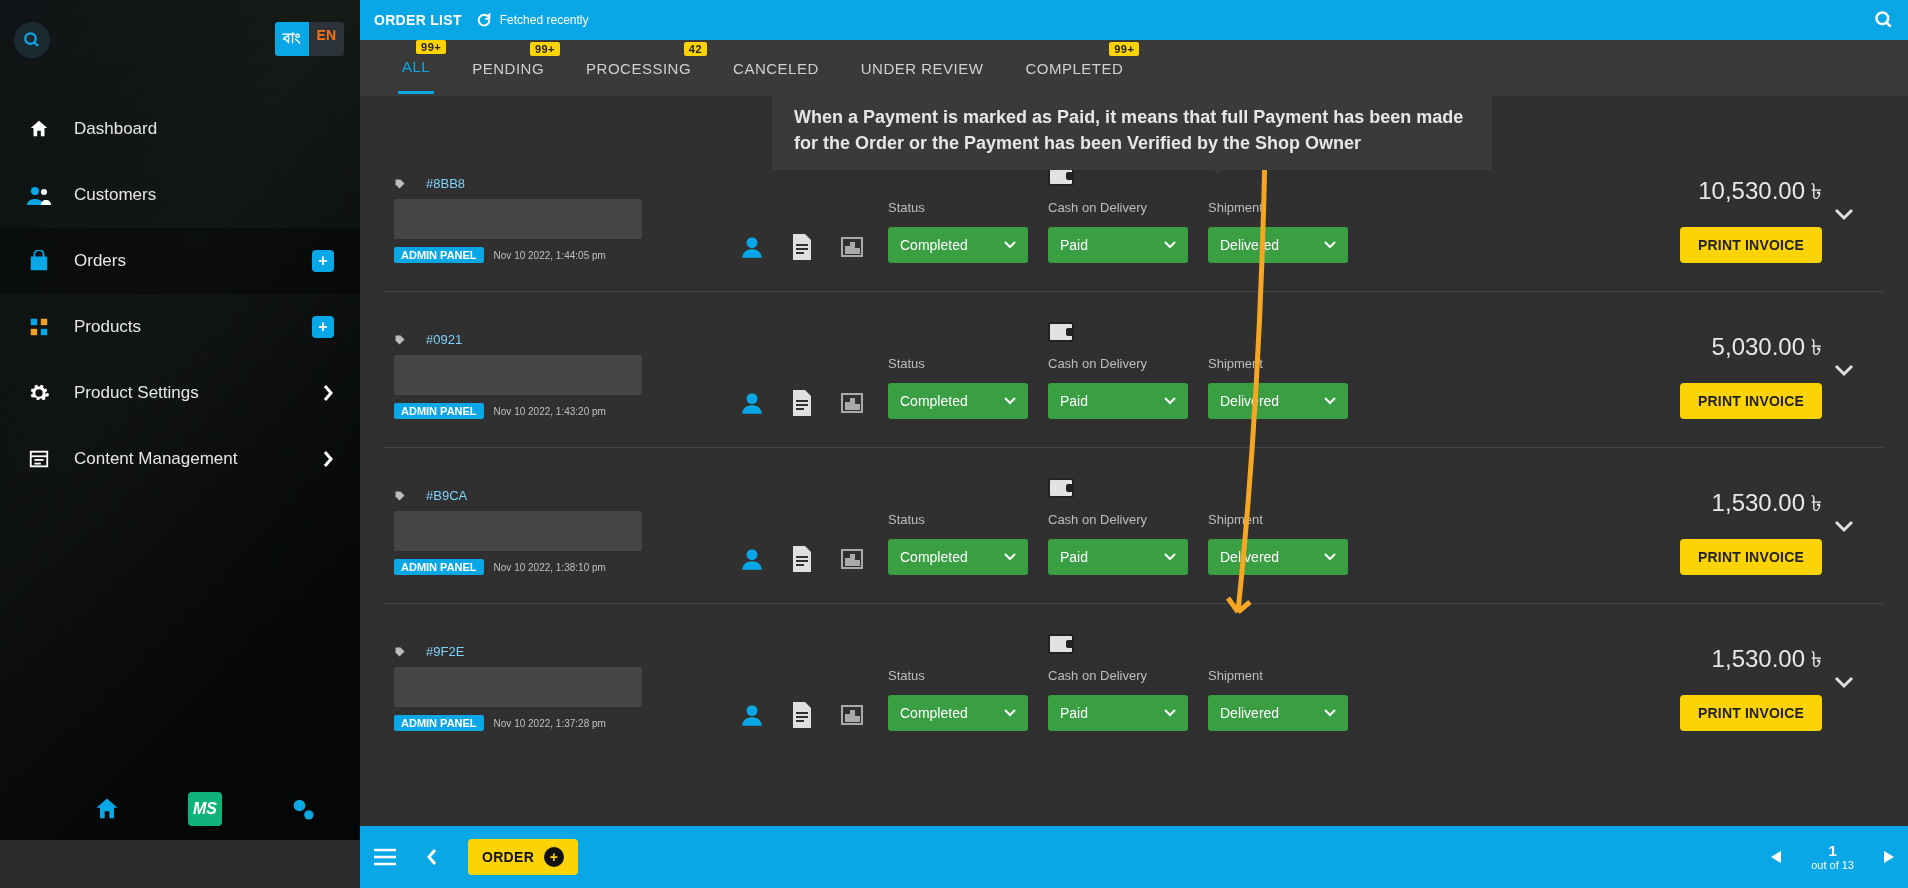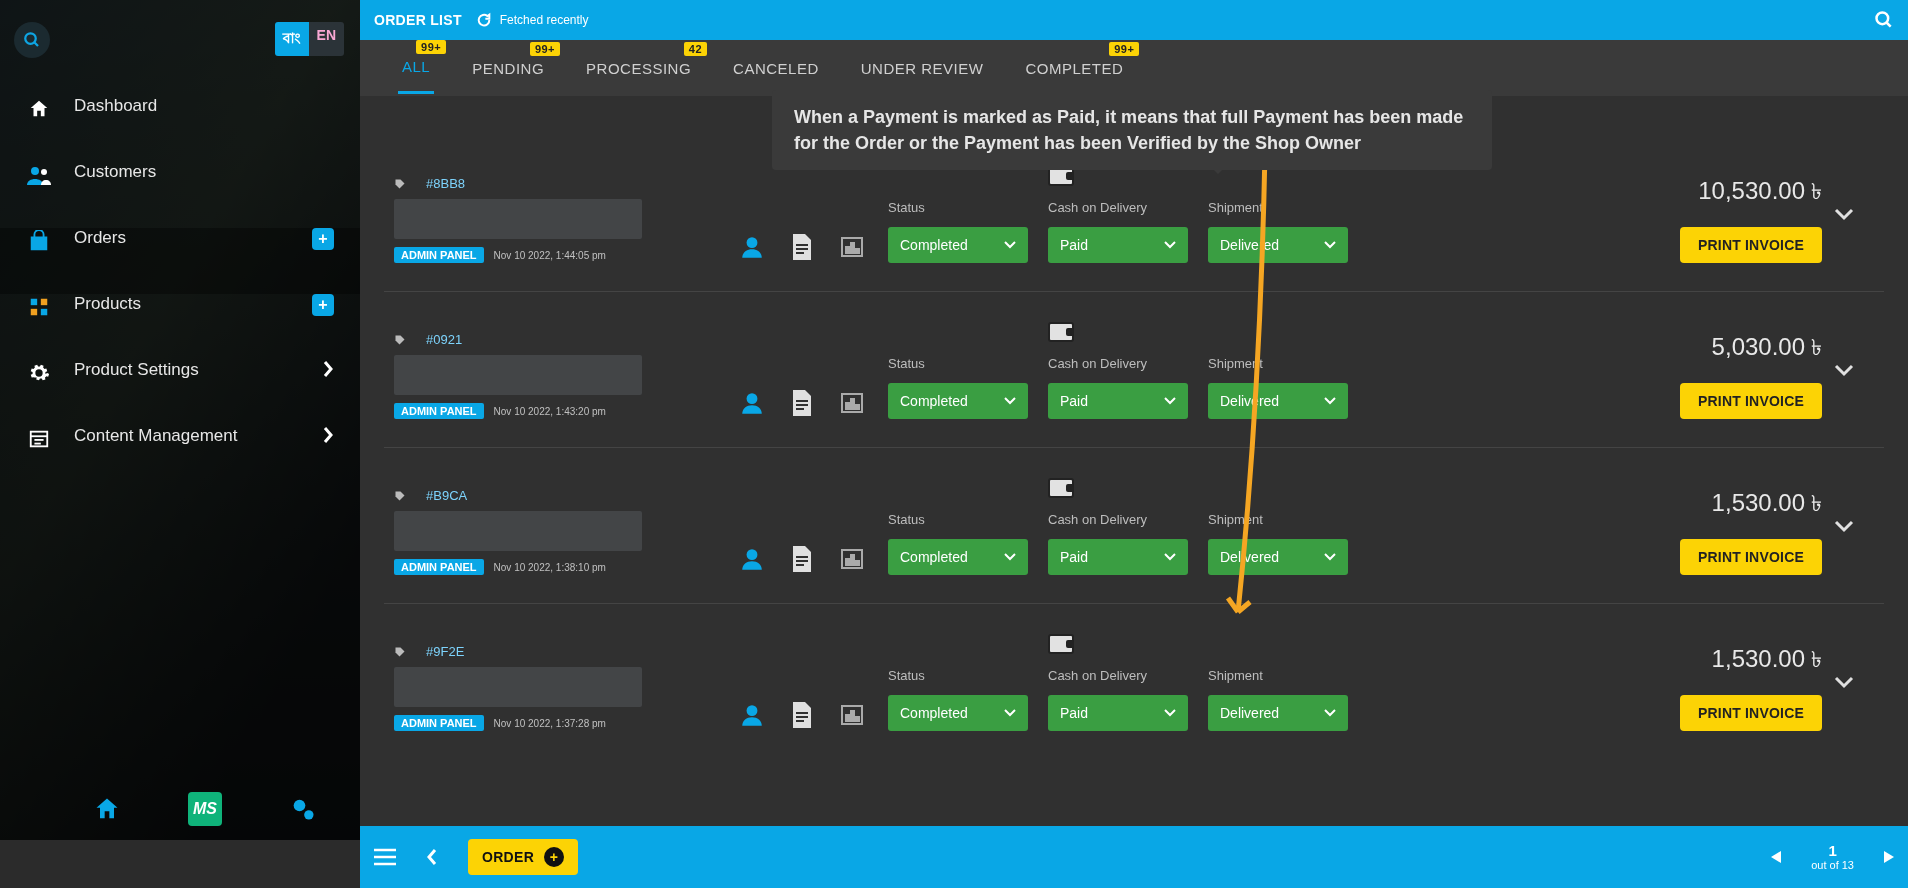--- a/index.html
+++ b/index.html
@@ -16,25 +16,25 @@
     position: absolute; top: 22px; left: 14px; width: 36px; height: 36px;
     border-radius: 50%; background: #1b2a30; display:flex; align-items:center; justify-content:center;
     color:#0ea5e3; cursor:pointer;
   }
   .lang-toggle {
     position:absolute; top:22px; right:16px; display:flex; border-radius:3px; overflow:hidden;
     font-size:14px; font-weight:600;
   }
   .lang-toggle div { padding:5px 8px; }
   .lang-bn { background:#09a7e6; color:#fff; }
-  .lang-en { background:#2b3338; color:#f9a8d4; }
+  .lang-en { background:#2b3338; color:#f97316; }
   
   .nav { position:absolute; top:96px; left:0; right:0; }
   .nav-item {
-    display:flex; height:66px; padding:0 26px; cursor:pointer;
+    display:flex; align-items:center; height:66px; padding:0 26px; cursor:pointer;
     color:#e7e7e7; font-size:17px;
   }
   .nav-item.active { background: rgba(0,0,0,.35); }
   .nav-item .ic { width:26px; height:26px; margin-right:22px; display:flex; align-items:center; justify-content:center; }
   .nav-item .chev, .nav-item .plus { margin-left:auto; }
   .plus-badge { width:22px; height:22px; border-radius:4px; background:#09a7e6; color:#fff; display:flex; align-items:center; justify-content:center; font-weight:700; font-size:16px; }
   
   .bottom-icons { position:absolute; bottom:14px; left:90px; display:flex; gap:64px; align-items:center; }
   .bi { width:34px; height:34px; display:flex; align-items:center; justify-content:center; cursor:pointer; }
   .bi-ms { background:#0fb37a; color:#fff; font-weight:700; border-radius:4px; font-style:italic; }

